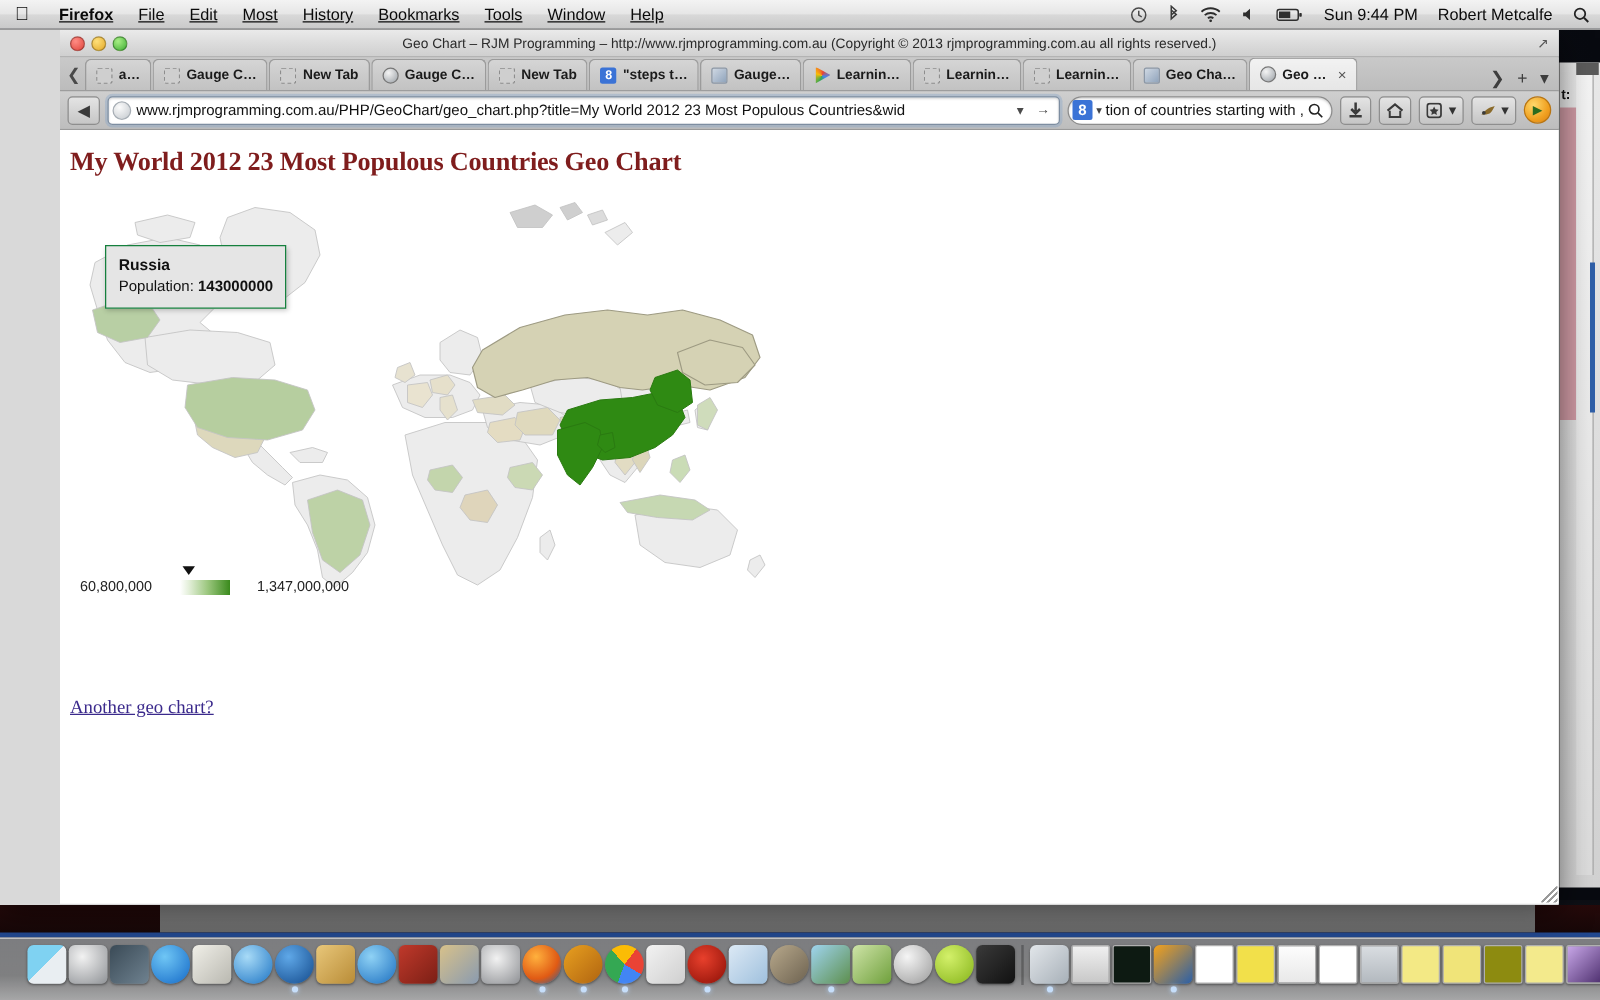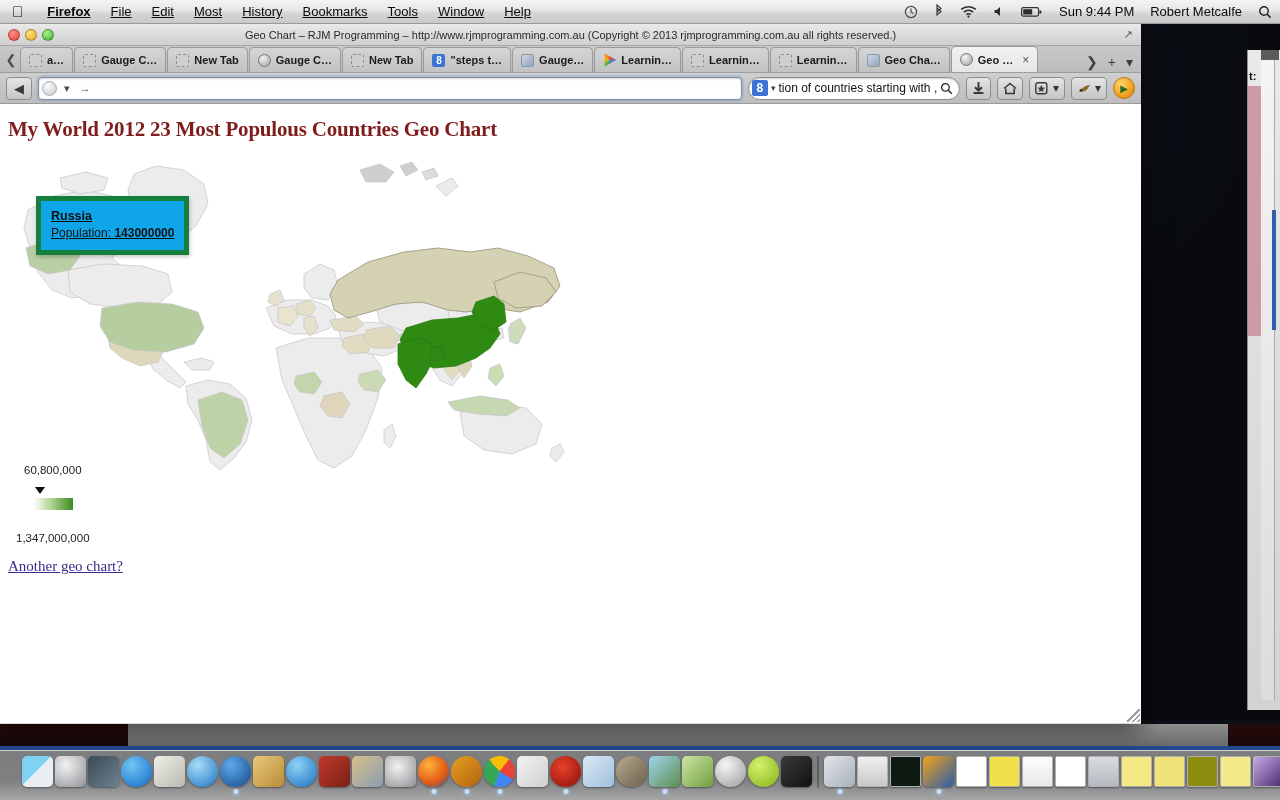--- a/index.html
+++ b/index.html
@@ -38,24 +38,25 @@
   .menubar .mi { padding: 0 10px; white-space: nowrap; text-decoration: underline; }
   .menubar .mi.bold { font-weight: bold; }
   .menubar .spacer { flex: 1 1 auto; }
   .menubar .status { padding: 0 8px; font-size: 13px; display: flex; align-items: center; }
 
   
   .ico-svg { display: block; }
 
   
   .ffwin {
-    position: absolute; left: 0; top: 24px; width: 1141px; height: 700px;
+    position: absolute; left: 0; top: 24px; width: 1247px; height: 700px;
     background: #d9d9d9;
     box-shadow: 0 6px 24px rgba(0,0,0,0.55);
     z-index: 40;
+    padding-left: 48px;
   }
 
   
   .titlebar {
     position: relative; height: 22px; width: 100%;
     background: linear-gradient(180deg, #eaeaea 0%, #dcdcdc 50%, #cfcfcf 100%);
     border-bottom: 1px solid #a8a8a8;
     display: flex; align-items: center; justify-content: center;
   }
   .traffic { position: absolute; left: 8px; top: 5px; display: flex; gap: 5px; }
@@ -174,34 +175,33 @@
     font-size: 21px; font-weight: bold; color: #7f1d1d;
     letter-spacing: -0.2px;
   }
 
   
   .geowrap { position: relative; width: 560px; height: 360px; margin-left: 8px; margin-top: 10px; }
   .geosvg { display: block; width: 560px; height: 330px; }
 
   .tooltip {
     position: absolute; left: 28px; top: 44px;
-    background: #0ea5e9; border: 5px solid #15803d;
+    background: #e5e5e5; border: 1px solid #15803d;
     box-shadow: 1px 2px 4px rgba(0,0,0,0.22);
     padding: 6px 10px 7px 10px;
     font-size: 12px; color: #111; line-height: 1.45;
     z-index: 5;
-    text-decoration: underline;
   }
   .tooltip .tt-title { font-weight: bold; font-size: 12.5px; }
   .tooltip .tt-val { font-weight: bold; }
 
   .legend {
     position: absolute; left: 8px; top: 312px;
     display: flex; align-items: center; gap: 22px;
-    font-size: 11.5px; color: #222; flex-direction: column;
+    font-size: 11.5px; color: #222;
   }
   .legend .bar {
     position: relative; width: 40px; height: 12px;
     background: linear-gradient(90deg, #ffffff 0%, #e3efd9 18%, #9cc77f 55%, #3a8a1c 100%);
   }
   .legend .marker {
     position: absolute; left: 2px; top: -11px;
     width: 0; height: 0;
     border-left: 5px solid transparent; border-right: 5px solid transparent;
     border-top: 7px solid #111;
@@ -402,20 +402,21 @@
         <span>+</span>
         <span>▾</span>
       </div>
     </div>
 
     <div class="navbar">
       <div class="navbtn">◀</div>
 
       <div class="urlbox">
         <span class="idicon"></span>
+        <span class="urltext">www.rjmprogramming.com.au/PHP/GeoChart/geo_chart.php?title=My World 2012 23 Most Populous Countries&amp;wid</span>
         <span class="chev">▾</span>
         <span class="go">→</span>
       </div>
 
       <div class="searchbox">
         <span class="eng">8</span>
         <span class="engchev">▾</span>
         <span class="sq">tion of countries starting with ,</span>
         <span class="mag">
           <svg class="ico-svg" width="13" height="13" viewBox="0 0 13 13">

